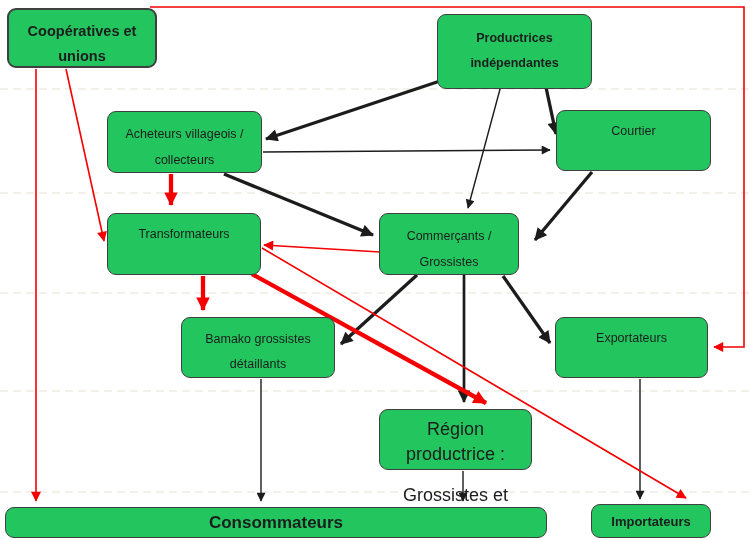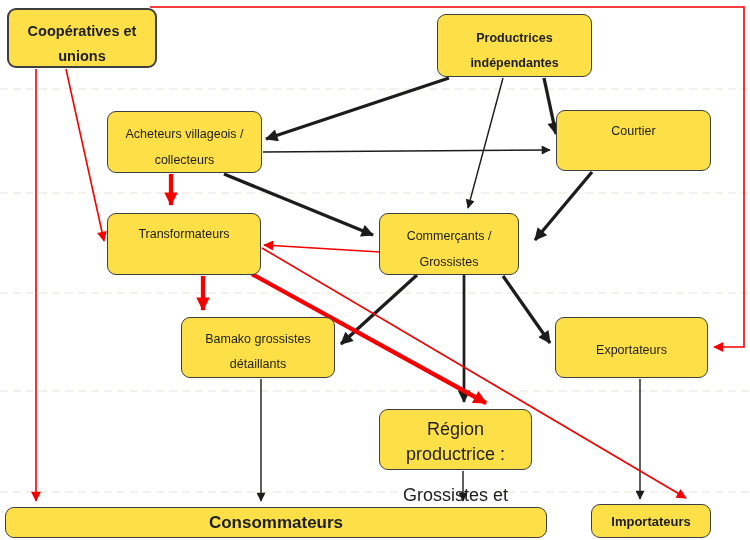--- a/index.html
+++ b/index.html
@@ -2,21 +2,21 @@
 <html><head>
 <meta charset="utf-8">
 <style>
   html,body{margin:0;padding:0;background:#ffffff;}
   #stage{
     position:relative;width:750px;height:540px;background:#ffffff;overflow:hidden;
     font-family:"Liberation Sans", sans-serif;
   }
   #lines{position:absolute;left:0;top:0;z-index:1;}
   .node{
-    position:absolute;z-index:2;background:#fde047;
+    position:absolute;z-index:2;background:#22c55e;
     border:1.7px solid #3f3f3f;border-radius:9px;box-sizing:border-box;
     text-align:center;color:#1d1d1d;
   }
   .node .ln{display:block;}
   .node.bold{font-weight:bold;}
   .node.center{display:flex;align-items:center;justify-content:center;padding:0 !important;}
 </style>
 </head>
 <body>
 
@@ -64,21 +64,21 @@
         <polyline points="262,248 686,498" fill="none" stroke="#f40000" stroke-width="1.6" marker-end="url(#m-red-thin)"></polyline>
         <polyline points="203,276 203,310" fill="none" stroke="#f40000" stroke-width="4.3" marker-end="url(#m-red-thick)"></polyline>
         <polyline points="252,274 486,403" fill="none" stroke="#f40000" stroke-width="4.3" marker-end="url(#m-red-thick)"></polyline>
       </g>
   </svg>
 
 <div class="node bold" style="left: 7px; top: 8px; width: 150px; height: 60px; font-size: 14.5px; border-width: 2.2px; border-color: rgb(63, 63, 63); padding-top: 9px; line-height: 25px;">
       <span class="ln">Coopératives et</span>
       <span class="ln">unions</span>
     </div>
-    <div class="node bold" style="left: 437px; top: 14px; width: 155px; height: 63px; font-size: 12.5px; border-width: 1.7px; border-color: rgb(63, 63, 63); padding-top: 11px; line-height: 25px;">
+    <div class="node bold" style="left: 437px; top: 14px; width: 155px; height: 75px; font-size: 12.5px; border-width: 1.7px; border-color: rgb(63, 63, 63); padding-top: 11px; line-height: 25px;">
       <span class="ln">Productrices</span>
       <span class="ln">indépendantes</span>
     </div>
     <div class="node" style="left: 107px; top: 111px; width: 155px; height: 62px; font-size: 12.5px; border-width: 1.7px; border-color: rgb(63, 63, 63); padding-top: 9px; line-height: 26px;">
       <span class="ln">Acheteurs villageois /</span>
       <span class="ln">collecteurs</span>
     </div>
     <div class="node" style="left: 556px; top: 110px; width: 155px; height: 61px; font-size: 12.5px; border-width: 1.7px; border-color: rgb(63, 63, 63); padding-top: 8px; line-height: 25px;">
       <span class="ln">Courtier</span>
     </div>
@@ -86,21 +86,21 @@
       <span class="ln">Transformateurs</span>
     </div>
     <div class="node" style="left: 379px; top: 213px; width: 140px; height: 62px; font-size: 12.5px; border-width: 1.7px; border-color: rgb(63, 63, 63); padding-top: 9px; line-height: 26px;">
       <span class="ln">Commerçants /</span>
       <span class="ln">Grossistes</span>
     </div>
     <div class="node" style="left: 181px; top: 317px; width: 154px; height: 61px; font-size: 12.5px; border-width: 1.7px; border-color: rgb(63, 63, 63); padding-top: 9px; line-height: 25px;">
       <span class="ln">Bamako grossistes</span>
       <span class="ln">détaillants</span>
     </div>
-    <div class="node" style="left: 555px; top: 317px; width: 153px; height: 61px; font-size: 12.5px; border-width: 1.7px; border-color: rgb(63, 63, 63); padding-top: 20px; line-height: 25px;">
+    <div class="node" style="left: 555px; top: 317px; width: 153px; height: 61px; font-size: 12.5px; border-width: 1.7px; border-color: rgb(63, 63, 63); padding-top: 8px; line-height: 25px;">
       <span class="ln">Exportateurs</span>
     </div>
     <div class="node" style="left: 379px; top: 409px; width: 153px; height: 61px; font-size: 18px; border-width: 1.7px; border-color: rgb(63, 63, 63); padding-top: 7px; line-height: 25px;">
       <span class="ln">Région productrice :</span>
       <span class="ln" style="margin-top: 16px;">Grossistes et</span>
     </div>
     <div class="node bold center" style="left: 5px; top: 507px; width: 542px; height: 31px; font-size: 17px; border-width: 1.8px; border-color: rgb(63, 63, 63);">
       <span class="ln">Consommateurs</span>
     </div>
     <div class="node bold center" style="left: 591px; top: 504px; width: 120px; height: 34px; font-size: 13px; border-width: 1.8px; border-color: rgb(63, 63, 63);">

